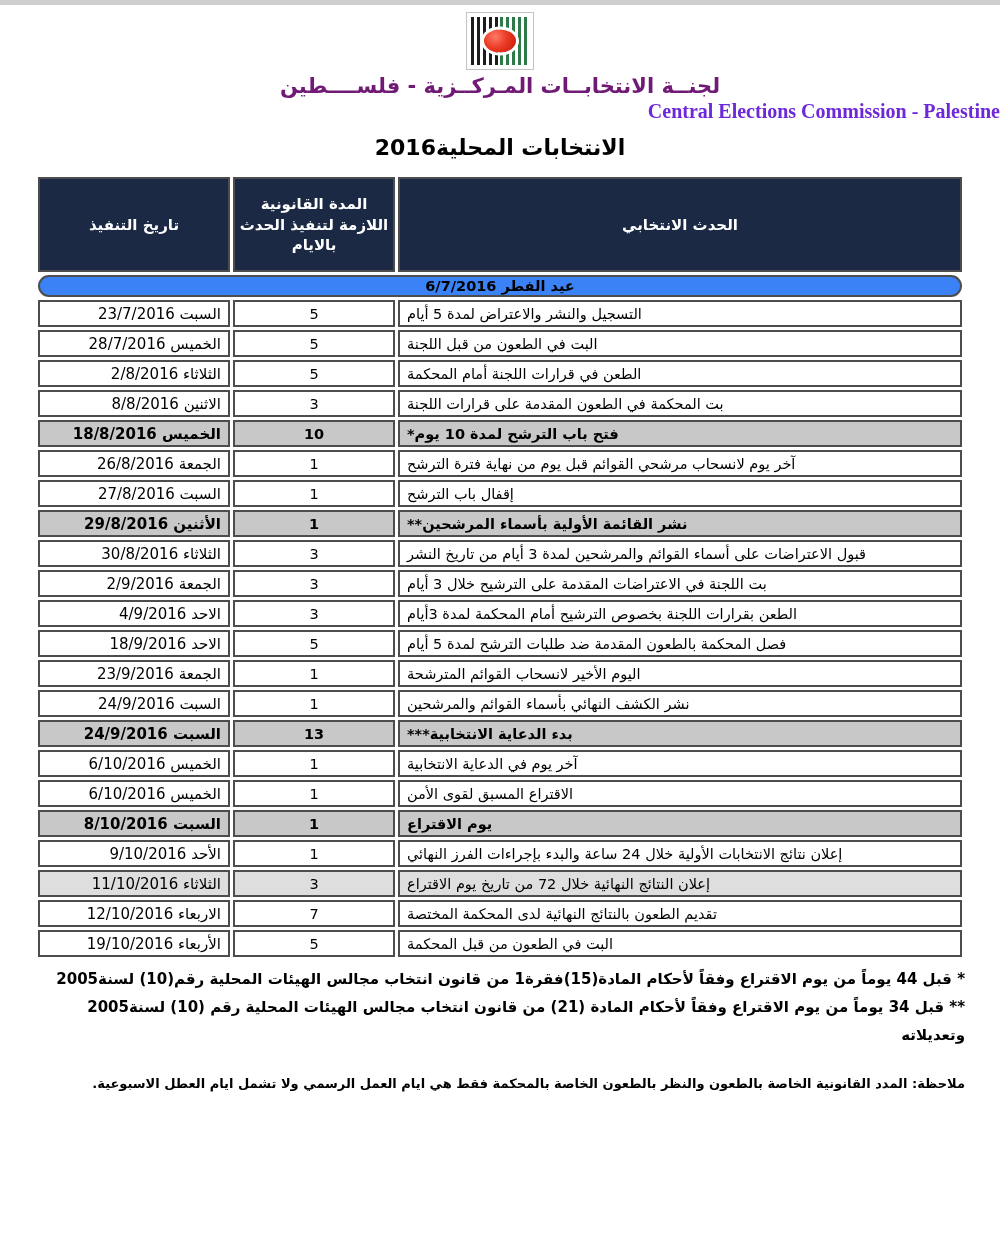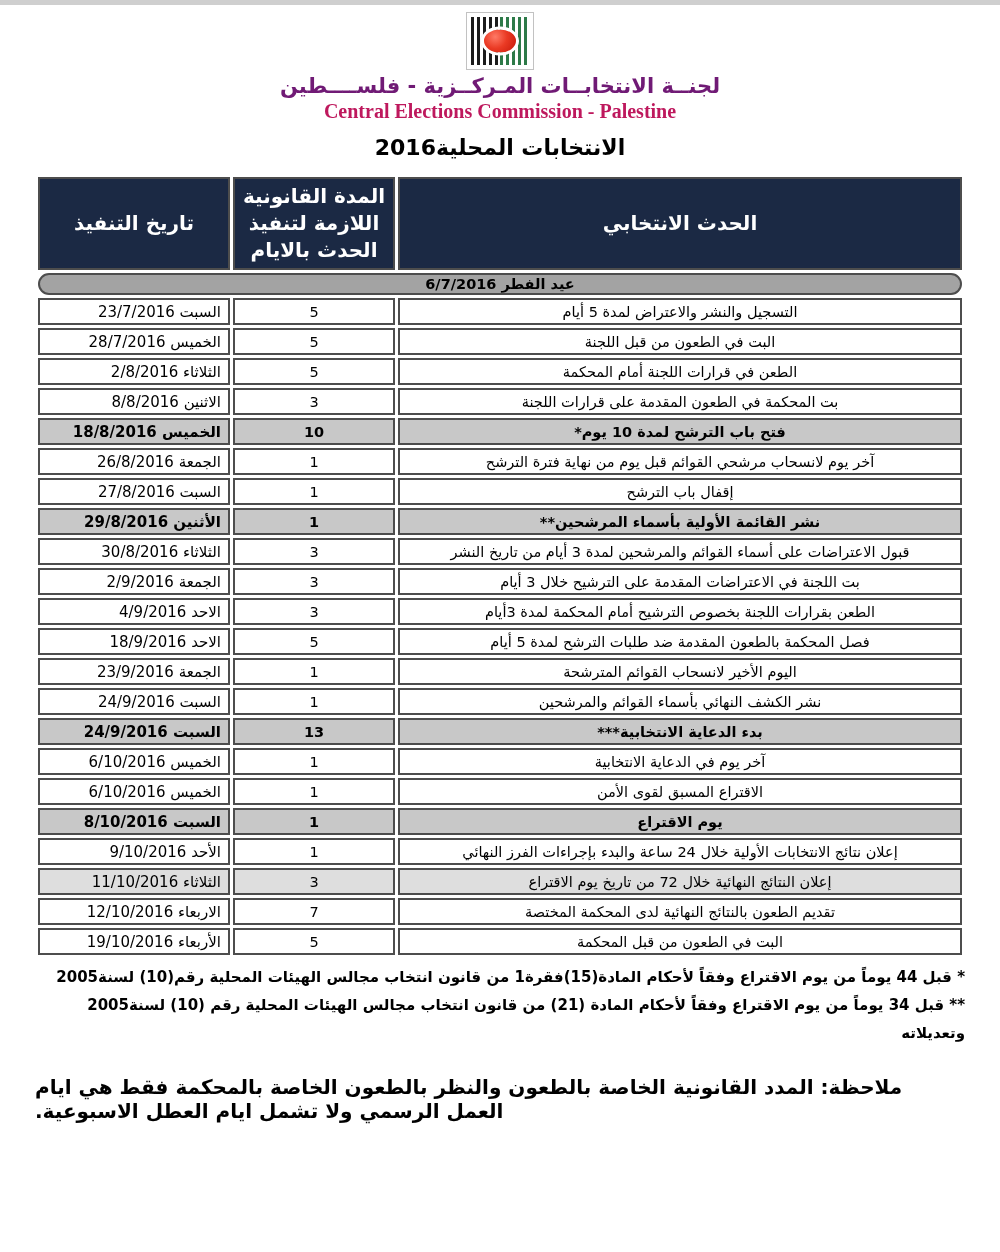--- a/index.html
+++ b/index.html
@@ -26,63 +26,63 @@
   .logo-stripes-left  { flex:1; background:repeating-linear-gradient(90deg,#1c1c1c 0 3px,#ffffff 3px 6px); }
   .logo-stripes-right { flex:1; background:repeating-linear-gradient(90deg,#2d7a48 0 3px,#ffffff 3px 6px); }
   .logo-ball {
     position:absolute; top:50%; left:50%; transform:translate(-50%,-50%);
     width:38px; height:29px; border-radius:50%;
     background:radial-gradient(circle at 35% 32%, #ff7a66 0%, #ea3a24 45%, #c41708 100%);
     border:3px solid #fff;
     box-shadow:0 0 0 1px rgba(0,0,0,0.05);
   }
   .org-ar { font-size:21px; font-weight:bold; color:#701a75; direction:rtl; line-height:1.25; }
-  .org-en { font-family:"Liberation Serif", serif; font-size:20px; font-weight:bold; color:#be185d; line-height:1.2; }
+  .org-en { font-family:"Liberation Serif", serif; font-size:20px; font-weight:bold; color:#6d28d9; line-height:1.2;text-align:right; }
   .doc-title { font-size:22px; font-weight:bold; direction:rtl; margin:12px 0 14px 0; color:#000; }
 
   
   table.events {
     width:930px; margin:0 auto;
     direction:rtl;
     border-collapse:separate;
     border-spacing:3px;
     table-layout:fixed;
   }
   table.events th, table.events td { border:2px solid #4d4d4d; }
   table.events th {
     background:#1b2944; color:#ffffff;
-    font-weight:bold; font-size:20px;
+    font-weight:bold; font-size:15px;
     height:48px; text-align:center;
-    padding:4px 4px; line-height:1.35;
+    padding:15px 4px; line-height:1.35;
   }
   th.col-dur  { width:162px; }
   th.col-date { width:192px; }
   td { background:#ffffff; font-size:14.5px; height:27px; }
-  td.event { text-align:center; padding:0 7px; }
+  td.event { text-align:left; padding:0 7px; }
   td.dur   { text-align:center; padding:2px 2px; }
   td.date  { text-align:right; padding:2px 7px 2px 3px; font-size:15px; white-space:nowrap; }
   tr.highlight td { background:#c8c8c8; font-weight:bold; }
   tr.lightgray td { background:#dedede; }
   td.eid-cell {
     text-align:center; font-weight:bold; font-size:14.5px;
     height:21px; padding:1px 4px;
   }
-  tr.eid-light td.eid-cell { background:#a3a3a3;border-radius:11px; }
+  tr.eid-light td.eid-cell { background:#3b82f6;border-radius:11px; }
   tr.eid-gray  td.eid-cell { background:#cbcbcb; }
 
   
   .footnotes {
     direction:rtl; text-align:right;
     width:930px; margin:6px auto 0 auto;
     font-size:15px; font-weight:bold; line-height:1.85;
   }
   .note {
-    direction:rtl; text-align:left;
+    direction:rtl; text-align:right;
     width:930px; margin:27px auto 16px auto;
-    font-size:20px; font-weight:bold;
+    font-size:13px; font-weight:bold;
   }
 </style>
 </head>
 <body>
 
 <div class="top-strip"></div>
 
 <header>
   <div class="logo">
     <div class="logo-stripes-left"></div>

